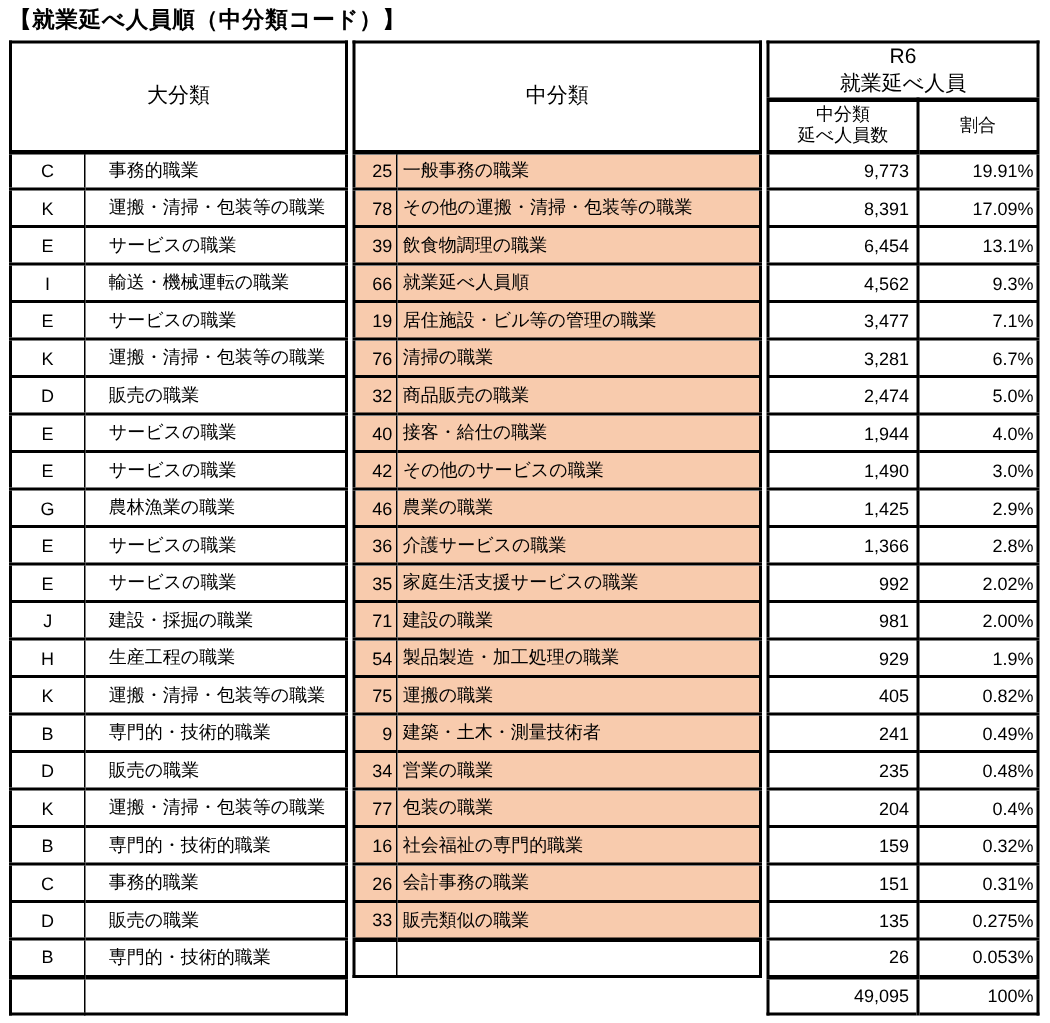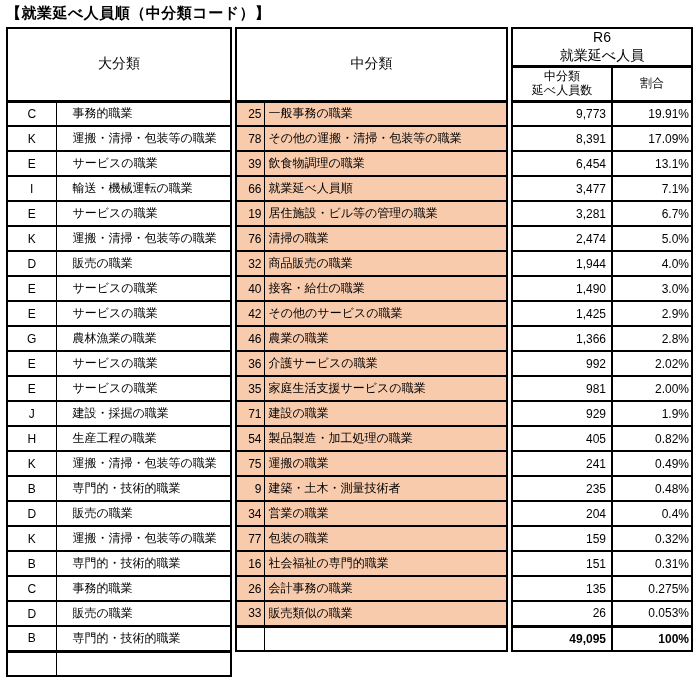--- a/index.html
+++ b/index.html
@@ -42,21 +42,21 @@
     background: #fff;
   }
   thead th { text-align: center; font-size: 14px; }
   thead tr.hrow1 th { height: 73px; text-align: center; }
   .grp-r6 thead tr.hrow-top th { height: 38px; white-space: pre-line; line-height: 1.25; }
   .grp-r6 thead tr.hrow-sub th { height: 35px; white-space: pre-line; line-height: 1.15; font-size: 12px; }
   thead th { border-bottom-width: 3px; }
   tbody tr { height: 25px; }
   tbody td { border-bottom-width: 2px; }
   tfoot tr { height: 25px; }
-  tfoot td { border-top-width: 3px; font-weight: bold; }
+  tfoot td { border-top-width: 3px; }
   
   td.code   { text-align: center; }
   td.name   { text-align: left; padding-left: 16px; }
   td.mcode  { text-align: right; padding-right: 2px; }
   td.mname  { text-align: left; padding-left: 4px; }
   td.count  { text-align: right; padding-right: 5px; border-right-width: 2px; }
   td.ratio  { text-align: right; padding-right: 2px; }
   th.count-h { border-right-width: 2px; }
   tbody td.mcode, tbody td.mname { background: var(--hl, #F8CBAD); }
   tfoot td { background: #fff; }
@@ -348,20 +348,24 @@
   <tr>
     <td class="count">8,391</td>
     <td class="ratio">17.09%</td>
   </tr>
 
   <tr>
     <td class="count">6,454</td>
     <td class="ratio">13.1%</td>
   </tr>
 
+  <tr>
+    <td class="count">4,562</td>
+    <td class="ratio">9.3%</td>
+  </tr>
 
   <tr>
     <td class="count">3,477</td>
     <td class="ratio">7.1%</td>
   </tr>
 
   <tr>
     <td class="count">3,281</td>
     <td class="ratio">6.7%</td>
   </tr>

